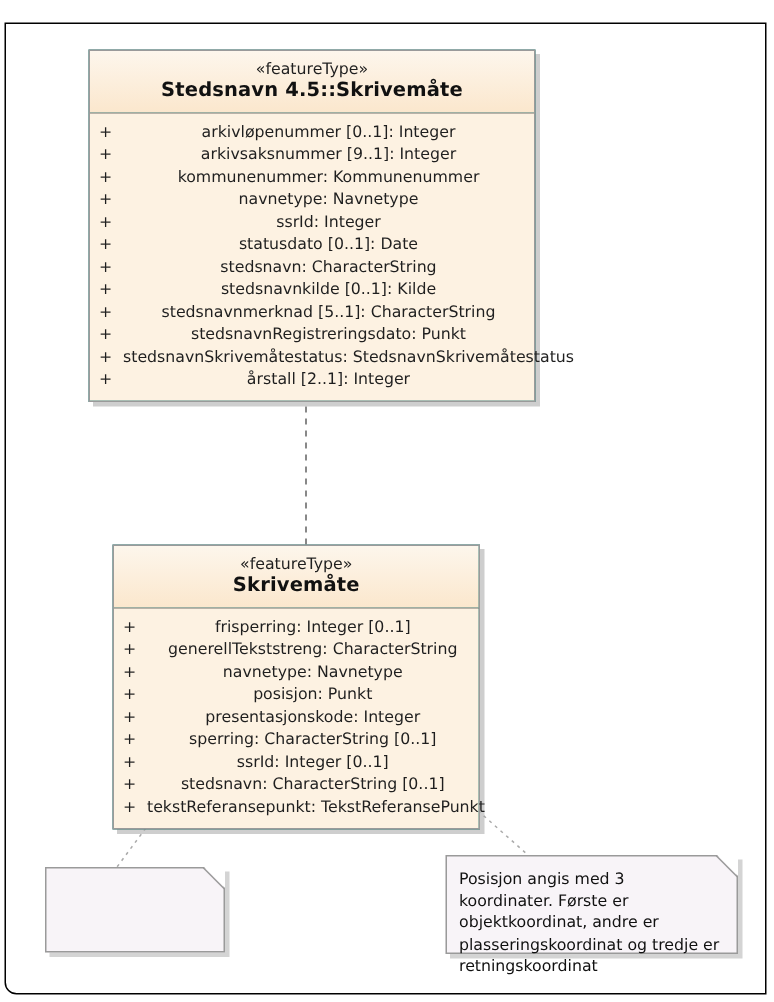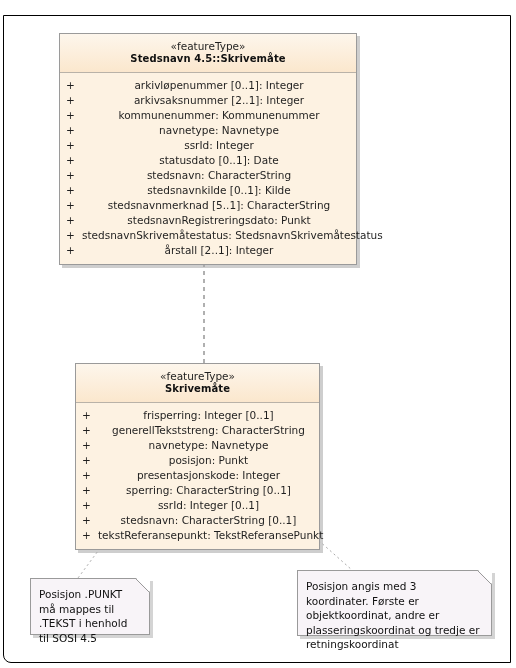--- a/index.html
+++ b/index.html
@@ -66,21 +66,21 @@
     text-align: center;
     padding: 6px 4px 6px 4px;
     line-height: 1.25;
   }
   .stereotype {
     font-size: 10.5px;
     color: #1f1f1f;
     display: block;
   }
   .classname {
-    font-size: 10px;
+    font-size: 13px;
     font-weight: bold;
     color: #111111;
     display: block;
     letter-spacing: 0.1px;
   }
   .uml-attrs {
     padding: 5px 0 6px 0;
     background: #fdf2e2;
   }
   .attr-row {
@@ -162,21 +162,21 @@
       <span class="stereotype">«featureType»</span>
       <span class="classname">Stedsnavn 4.5::Skrivemåte</span>
     </div>
     <div class="uml-attrs">
       <div class="attr-row">
         <span class="attr-vis">+</span>
         <span class="attr-text">arkivløpenummer [0..1]: Integer</span>
       </div>
       <div class="attr-row">
         <span class="attr-vis">+</span>
-        <span class="attr-text">arkivsaksnummer [2..1]: Integer</span>
+        <span class="attr-text">arkivsaksnummer [9..1]: Integer</span>
       </div>
       <div class="attr-row">
         <span class="attr-vis">+</span>
         <span class="attr-text">kommunenummer: Kommunenummer</span>
       </div>
       <div class="attr-row">
         <span class="attr-vis">+</span>
         <span class="attr-text">navnetype: Navnetype</span>
       </div>
       <div class="attr-row">
@@ -257,21 +257,20 @@
         <span class="attr-text">tekstReferansepunkt: TekstReferansePunkt</span>
       </div>
     </div>
   </div>
 
   <div class="note" id="note-0" style="left:30px; top:578px; width:120px; height:57px;">
     <span class="fold"></span>
     <svg class="fold-edge" viewBox="0 0 15 15">
       <path d="M0 0 L15 15" stroke="#9a9a9a" stroke-width="1" fill="none"></path>
     </svg>
-    <span>Posisjon .PUNKT må mappes til .TEKST i henhold til SOSI 4.5</span>
   </div>
 
   <div class="note" id="note-1" style="left:297px; top:570px; width:195px; height:66px;">
     <span class="fold"></span>
     <svg class="fold-edge" viewBox="0 0 15 15">
       <path d="M0 0 L15 15" stroke="#9a9a9a" stroke-width="1" fill="none"></path>
     </svg>
     <span>Posisjon angis med 3 koordinater. Første er objektkoordinat, andre er plasseringskoordinat og tredje er retningskoordinat</span>
   </div>
 

